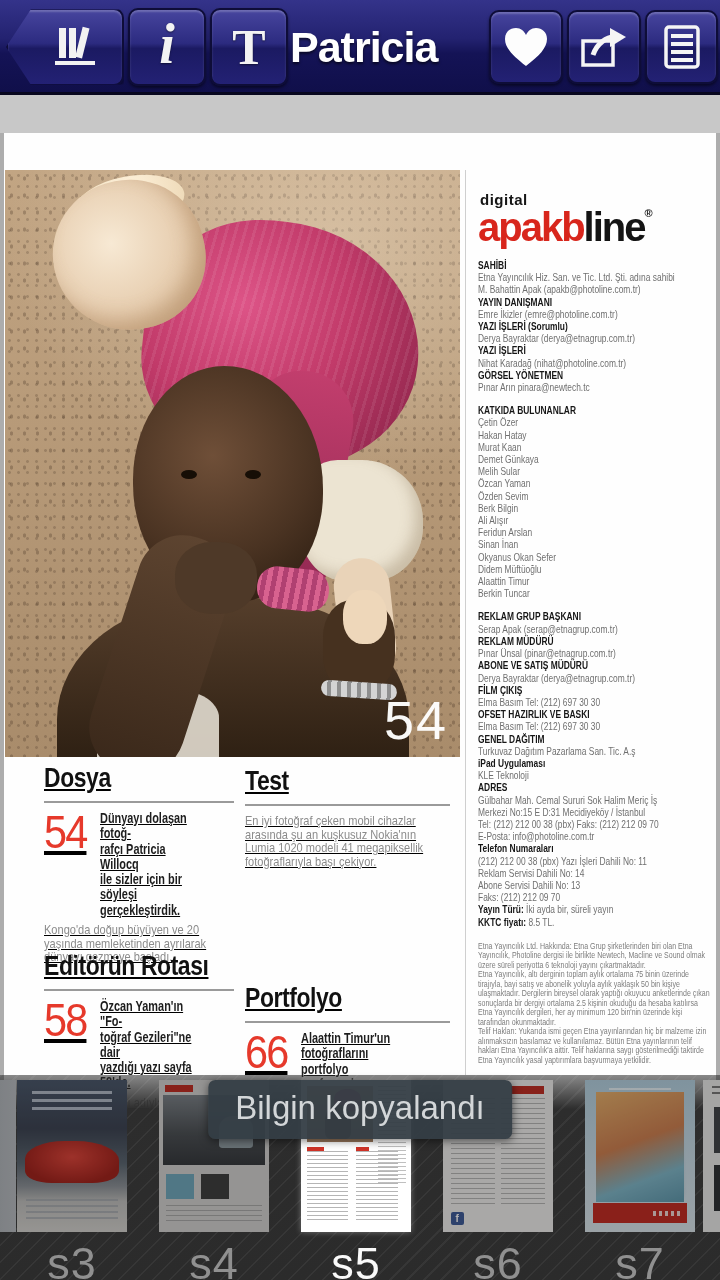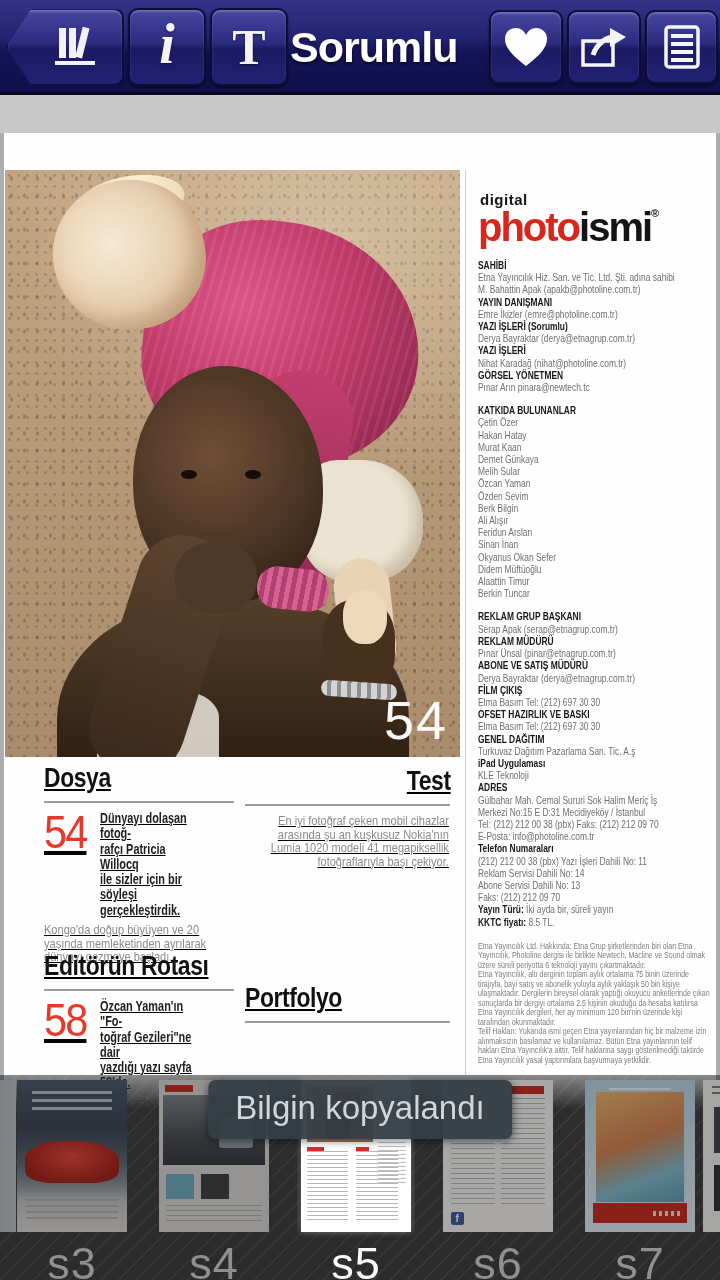--- a/index.html
+++ b/index.html
@@ -110,21 +110,21 @@
   .sec .rule { border:none; border-top:2px solid #9a9a9a; margin:7px 0 8px; }
   .sec .row { display:flex; }
   .sec .num { width:56px; flex:0 0 56px; font-size:46px; line-height:.92; color:#e6392b;
     letter-spacing:-2px; transform:scaleX(.9); transform-origin:left top; }
   .sec .teaser { font-size:14px; font-weight:bold; line-height:15.3px; color:#1d1d1d;
     white-space:pre-line; transform:scaleX(.78); transform-origin:left top; width:128%; }
   .sec .body { margin-top:5px; font-size:13px; line-height:13.6px; color:#8b8b8b;
     white-space:pre-line; transform:scaleX(.85); transform-origin:left top; width:117%; }
   #sec-dosya { left:44px; top:630px; width:190px; }
   #sec-editor { left:44px; top:818px; width:190px; }
-  #sec-test { left:245px; top:633px; width:205px;text-align:right; }
+  #sec-test { left:245px; top:633px; width:205px; }
   #sec-port { left:245px; top:850px; width:205px; }
 
   
   .toast { position:absolute; left:50%; top:1080px; transform:translateX(-50%);
     background:rgba(52,61,68,.95); color:#d3d6d8; font-size:33px;
     padding:9px 27px 12px; border-radius:7px; z-index:60; white-space:nowrap;
     box-shadow:0 2px 8px rgba(0,0,0,.5); }
 
   
   .strip { position:absolute; left:0; top:1075px; width:720px; height:205px; z-index:40;
@@ -212,21 +212,21 @@
           <rect x="6" y="37" width="40" height="4" fill="#f2f2f2"></rect>
         </svg>
       </span>
     </div>
     <div class="tb-btn tb-info">
       <span class="glyph-serif">i</span>
     </div>
     <div class="tb-btn tb-text">
       <span class="glyph-serif">T</span>
     </div>
-    <div class="tb-title">Sorumlu</div>
+    <div class="tb-title">Patricia</div>
     <div class="tb-btn tb-fav">
       <span>
         <svg width="46" height="42" viewBox="0 0 46 42">
           <path d="M23 40 C10 30 2 22 2 13 C2 6 7 2 13 2 C18 2 21 5 23 9 C25 5 28 2 33 2 C39 2 44 6 44 13 C44 22 36 30 23 40 Z" fill="#fdfdfd"></path>
         </svg>
       </span>
     </div>
     <div class="tb-btn tb-share">
       <span>
         <svg width="50" height="44" viewBox="0 0 50 44">
@@ -274,21 +274,21 @@
       <div class="sweater-cuff"></div>
       <div class="bracelet"></div>
       <div class="photo-num">54</div>
     </div>
 
     <div class="vdivider"></div>
 
     <div class="col-right">
       <div class="logo">
         <div class="logo-digital">digital</div>
-        <div class="logo-word"><span class="red">photo</span><span>ismi</span><span class="reg">®</span></div>
+        <div class="logo-word"><span class="red">apakb</span><span>line</span><span class="reg">®</span></div>
       </div>
       <div class="mast">
 
           <div class="mline bold"><span class="ml"></span><span class="mt">SAHİBİ</span></div>
 
           <div class="mline"><span class="ml"></span><span class="mt">Etna Yayıncılık Hiz. San. ve Tic. Ltd. Şti. adına sahibi</span></div>
 
           <div class="mline"><span class="ml"></span><span class="mt">M. Bahattin Apak (apakb@photoline.com.tr)</span></div>
 
           <div class="mline bold"><span class="ml"></span><span class="mt">YAYIN DANIŞMANI</span></div>
@@ -435,20 +435,26 @@
       <hr class="rule">
       <div class="body">En iyi fotoğraf çeken mobil cihazlar
 arasında şu an kuşkusuz Nokia'nın
 Lumia 1020 modeli 41 megapiksellik
 fotoğraflarıyla başı çekiyor.</div>
     </div>
 
     <div class="sec" id="sec-port">
       <h2>Portfolyo</h2>
       <hr class="rule">
+      <div class="row">
+        <div class="num">66</div>
+        <div class="teaser">Alaattin Timur'un
+fotoğraflarını portfolyo
+sayfamızda inceleyebi-</div>
+      </div>
     </div>
   </div>
 
   <div class="strip">
     <div class="thumb t-pl">
         <div class="dim"></div>
       </div>
 
     <div class="thumb t-s3">
       <div class="s3-txt"></div>

